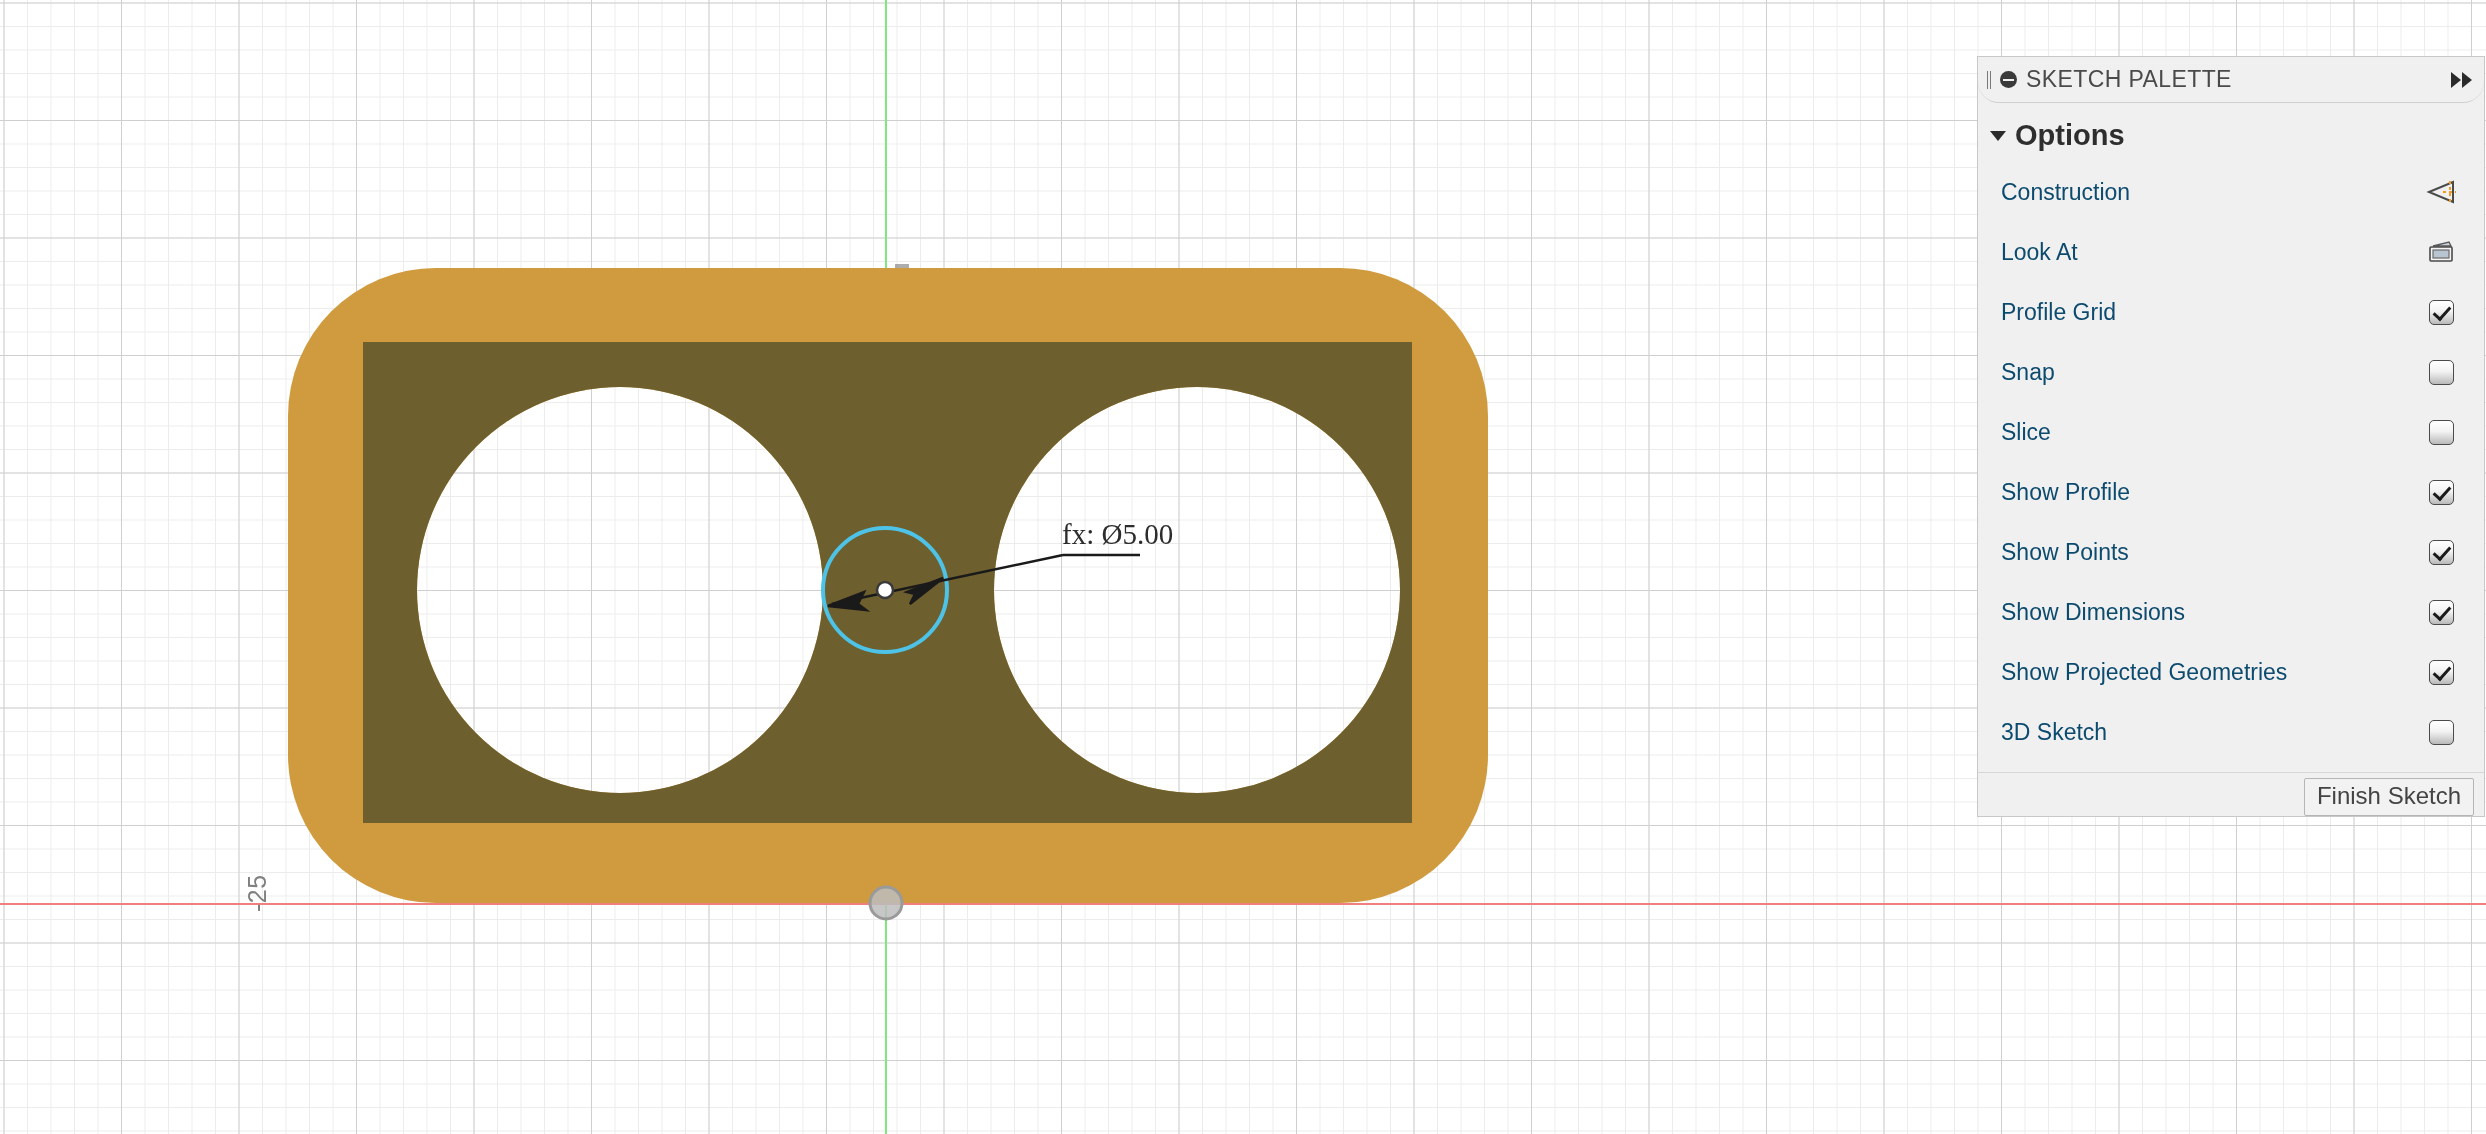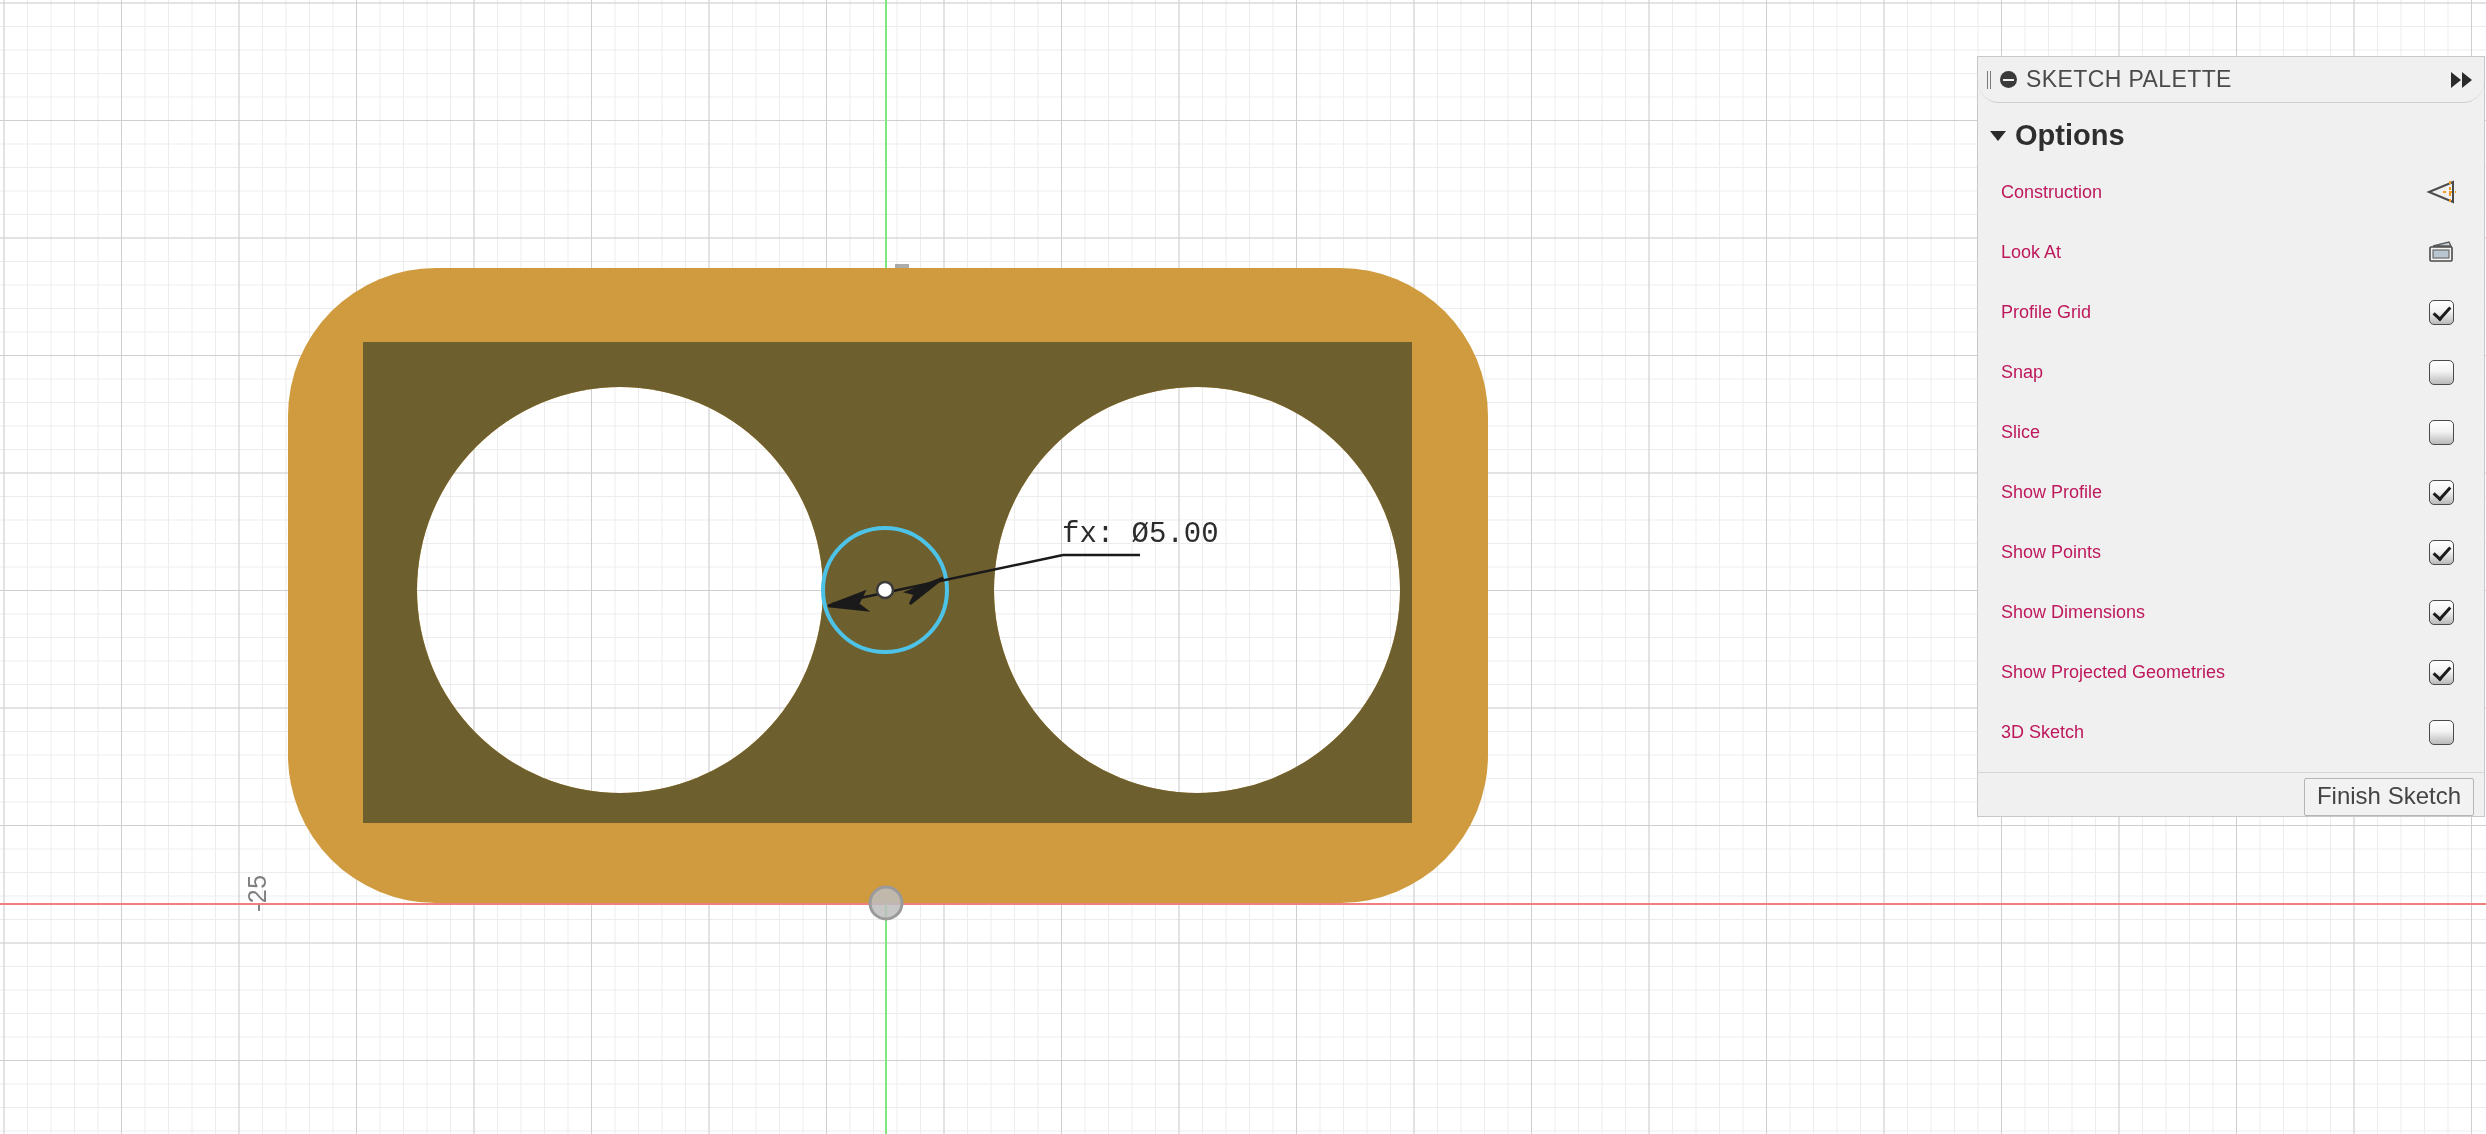--- a/index.html
+++ b/index.html
@@ -86,21 +86,21 @@
     letter-spacing: 0.5px;
   }
 
   
   #dim-text {
     position: absolute;
     left: 1062px;
     top: 518px;
     font-size: 29px;
     color: #2c2c2c;
-    font-family: Liberation Mono, monospace;
+    font-family: Liberation Serif, serif;
     white-space: nowrap;
   }
 
   
   #sketch-palette {
     position: absolute;
     left: 1977px;
     top: 56px;
     width: 508px;
     background: #f0f0f0;
@@ -192,22 +192,22 @@
 
   .option-row {
     display: flex;
     align-items: center;
     height: 60px;
     padding: 0 28px 0 23px;
     box-sizing: border-box;
   }
   .option-label {
     flex: 1;
-    font-size: 18px;
-    color: #be185d;
+    font-size: 23px;
+    color: #0c4a6e;
   }
   .option-control {
     flex: none;
     width: 30px;
     display: flex;
     justify-content: center;
     align-items: center;
   }
 
   

